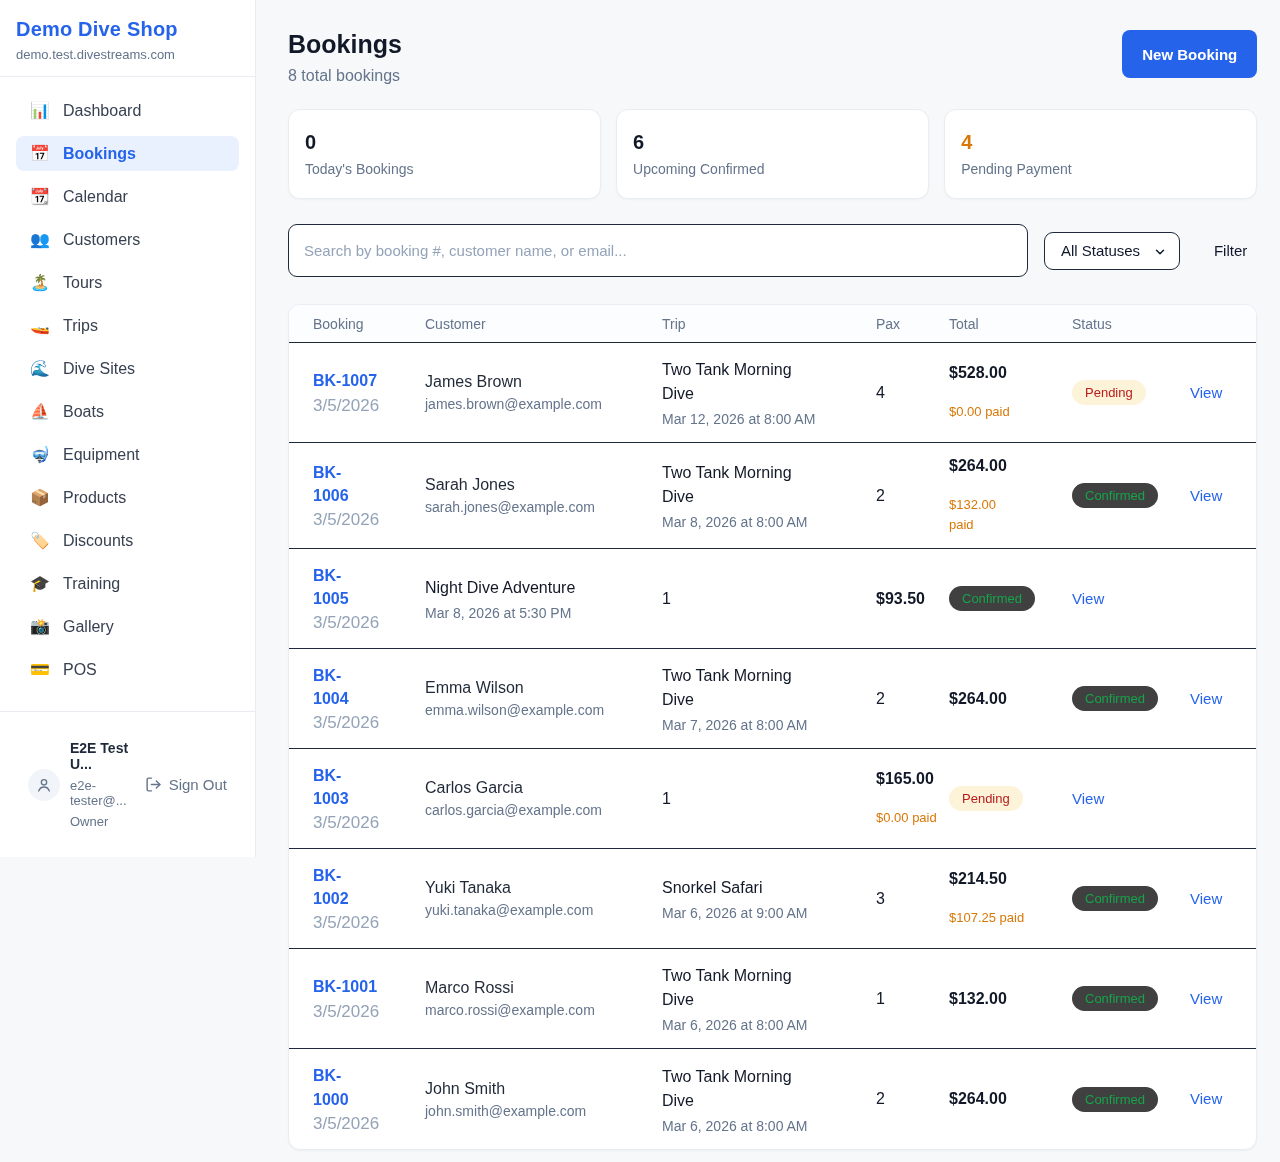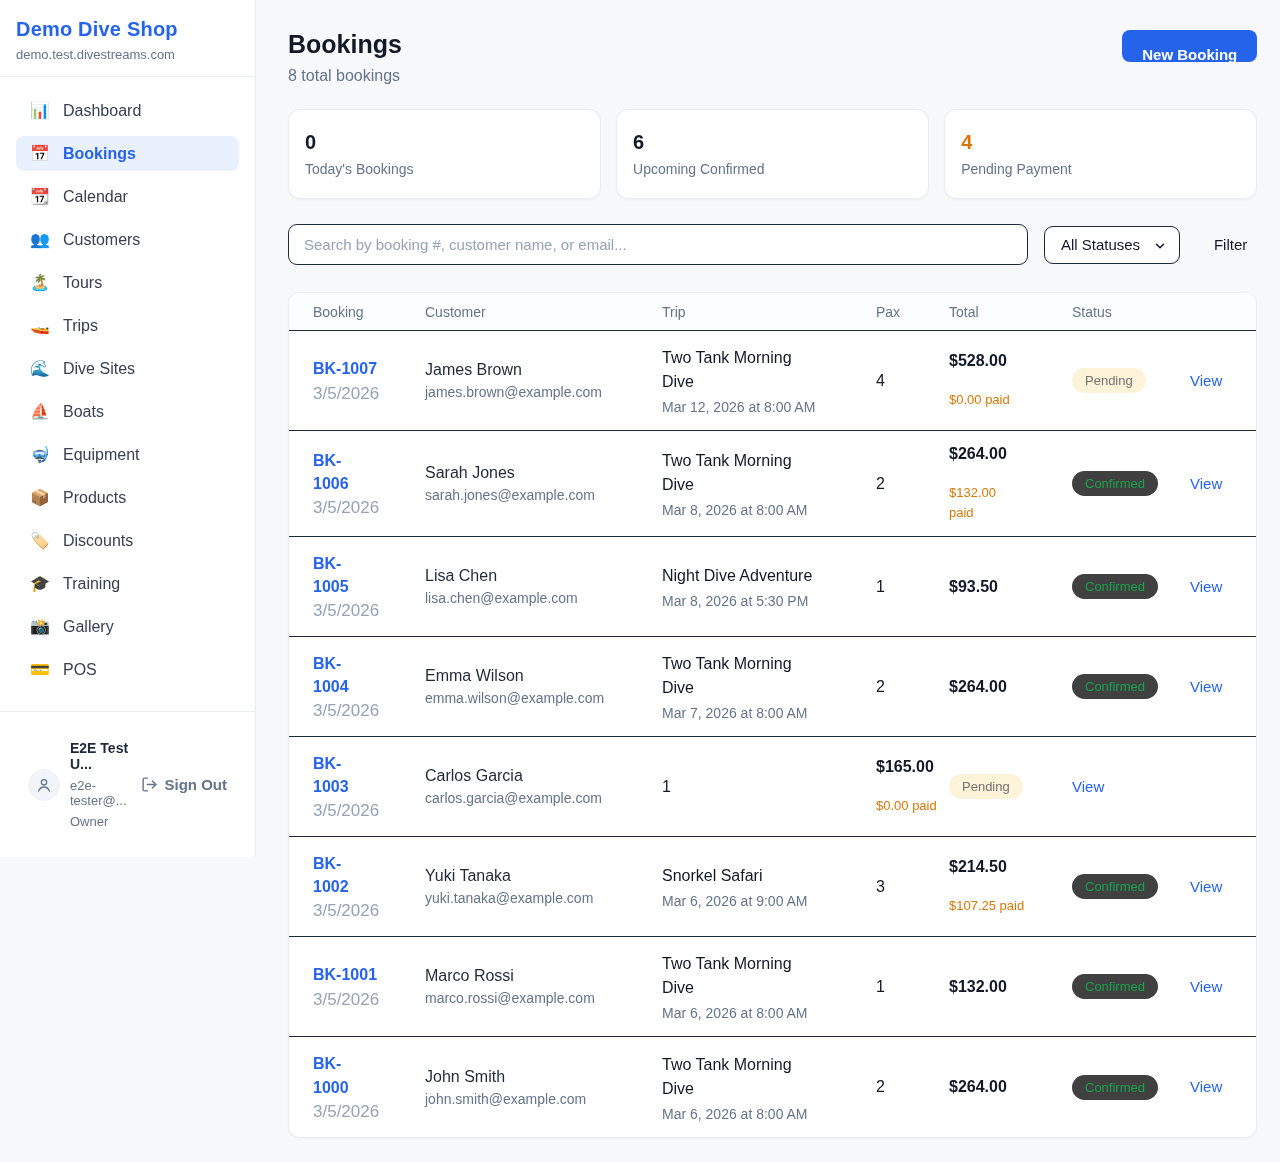--- a/index.html
+++ b/index.html
@@ -41,46 +41,46 @@
     width:32px; height:32px; border-radius:50%;
     background:#f1f5f9; display:flex; align-items:center; justify-content:center;
     flex-shrink:0;
   }
   .user-meta { flex:1; min-width:0; }
   .user-name { font-size:14px; font-weight:700; color:#1e293b; }
   .user-email, .user-role { font-size:13px; color:#64748b; margin-top:6px; }
   .signout {
     display:flex; align-items:flex-start; gap:7px;
     background:none; border:none; cursor:pointer;
-    font-family:inherit; font-size:15px; color:#64748b; white-space:nowrap;font-weight:bold;
+    font-family:inherit; font-size:15px; color:#64748b; white-space:nowrap;
   }
 
   
   .main { flex:1; padding:30px 32px; }
   .page-head { display:flex; justify-content:space-between; align-items:flex-start; }
   .page-title { font-size:25px; font-weight:700; color:#111827; }
   .page-sub { margin-top:8px; font-size:16px; color:#64748b; }
   .btn-primary {
     background:#2563eb; color:#fff; border:none; cursor:pointer;
-    height:32px; padding:16px 20px; border-radius:8px;
+    height:48px; padding:8px 20px; border-radius:8px;
     font-family:inherit; font-size:15px; font-weight:600;
   }
 
   .stats { display:flex; gap:15px; margin-top:24px; }
   .stat-card {
     flex:1; background:#fff; border:1px solid #e9edf2; border-radius:12px;
     padding:21px 16px; box-shadow:0 1px 2px rgba(15,23,42,.04);
   }
   .stat-value { font-size:20px; font-weight:700; color:#111827; }
   .stat-card.highlight .stat-value { color:#d97706; }
   .stat-label { margin-top:7px; font-size:14px; color:#64748b; }
 
   .controls { display:flex; align-items:center; gap:16px; margin-top:25px; }
   .search-input {
-    flex:1; height:41px; border:1px solid #1e293b; border-radius:9px;
+    flex:1; height:53px; border:1px solid #1e293b; border-radius:9px;
     padding:0 15px; font-family:inherit; font-size:15px; color:#0f172a;
     background:#fff; outline:none;
   }
   .search-input::placeholder { color:#94a3b8; }
   .select-wrap { position:relative; }
   .status-select {
     appearance:none; -webkit-appearance:none;
     height:38px; border:1px solid #1e293b; border-radius:9px;
     padding:0 38px 0 16px; font-family:inherit; font-size:15px;
     background:#fff; color:#0f172a; cursor:pointer; outline:none;
@@ -120,21 +120,21 @@
   .trip-title { font-size:16px; font-weight:500; color:#111827; white-space:pre-line; line-height:1.5; }
   .trip-date { font-size:14px; color:#64748b; margin-top:5px; }
   .pax { font-size:16px; color:#111827; }
   .total-amt { font-size:16px; font-weight:700; color:#111827; }
   .paid { font-size:13px; color:#d97706; margin-top:20px; white-space:pre-line; line-height:1.5; }
   .paid:empty { display:none; }
   .badge {
     display:inline-block; padding:5px 13px; border-radius:999px;
     font-size:13px; font-weight:500;
   }
-  .badge.pending { background:#fdf3d8; color:#737373; }
+  .badge.pending { background:#fdf3d8; color:#b91c1c; }
   .badge.confirmed { background:#404040; color:#16a34a; }
   .view-link { color:#2563eb; font-size:15px; text-decoration:none; cursor:pointer; }
 </style>
 </head>
 <body>
 
 <aside class="sidebar">
   <div class="sb-header">
     <div class="shop-name">Demo Dive Shop</div>
     <div class="shop-domain">demo.test.divestreams.com</div>
@@ -353,24 +353,20 @@
         </div>
       </div>
 
       <div class="t-row">
         <div class="cell">
           <a class="bk-id">BK-
 1005</a>
           <div class="bk-date">3/5/2026</div>
         </div>
         <div class="cell">
-          <div class="cust-name">Lisa Chen</div>
-          <div class="cust-email">lisa.chen@example.com</div>
-        </div>
-        <div class="cell">
           <div class="trip-title">Night Dive Adventure</div>
           <div class="trip-date">Mar 8, 2026 at 5:30 PM</div>
         </div>
         <div class="cell pax">1</div>
         <div class="cell">
           <div class="total-amt">$93.50</div>
 
         </div>
         <div class="cell">
           <span class="badge confirmed">Confirmed</span>

